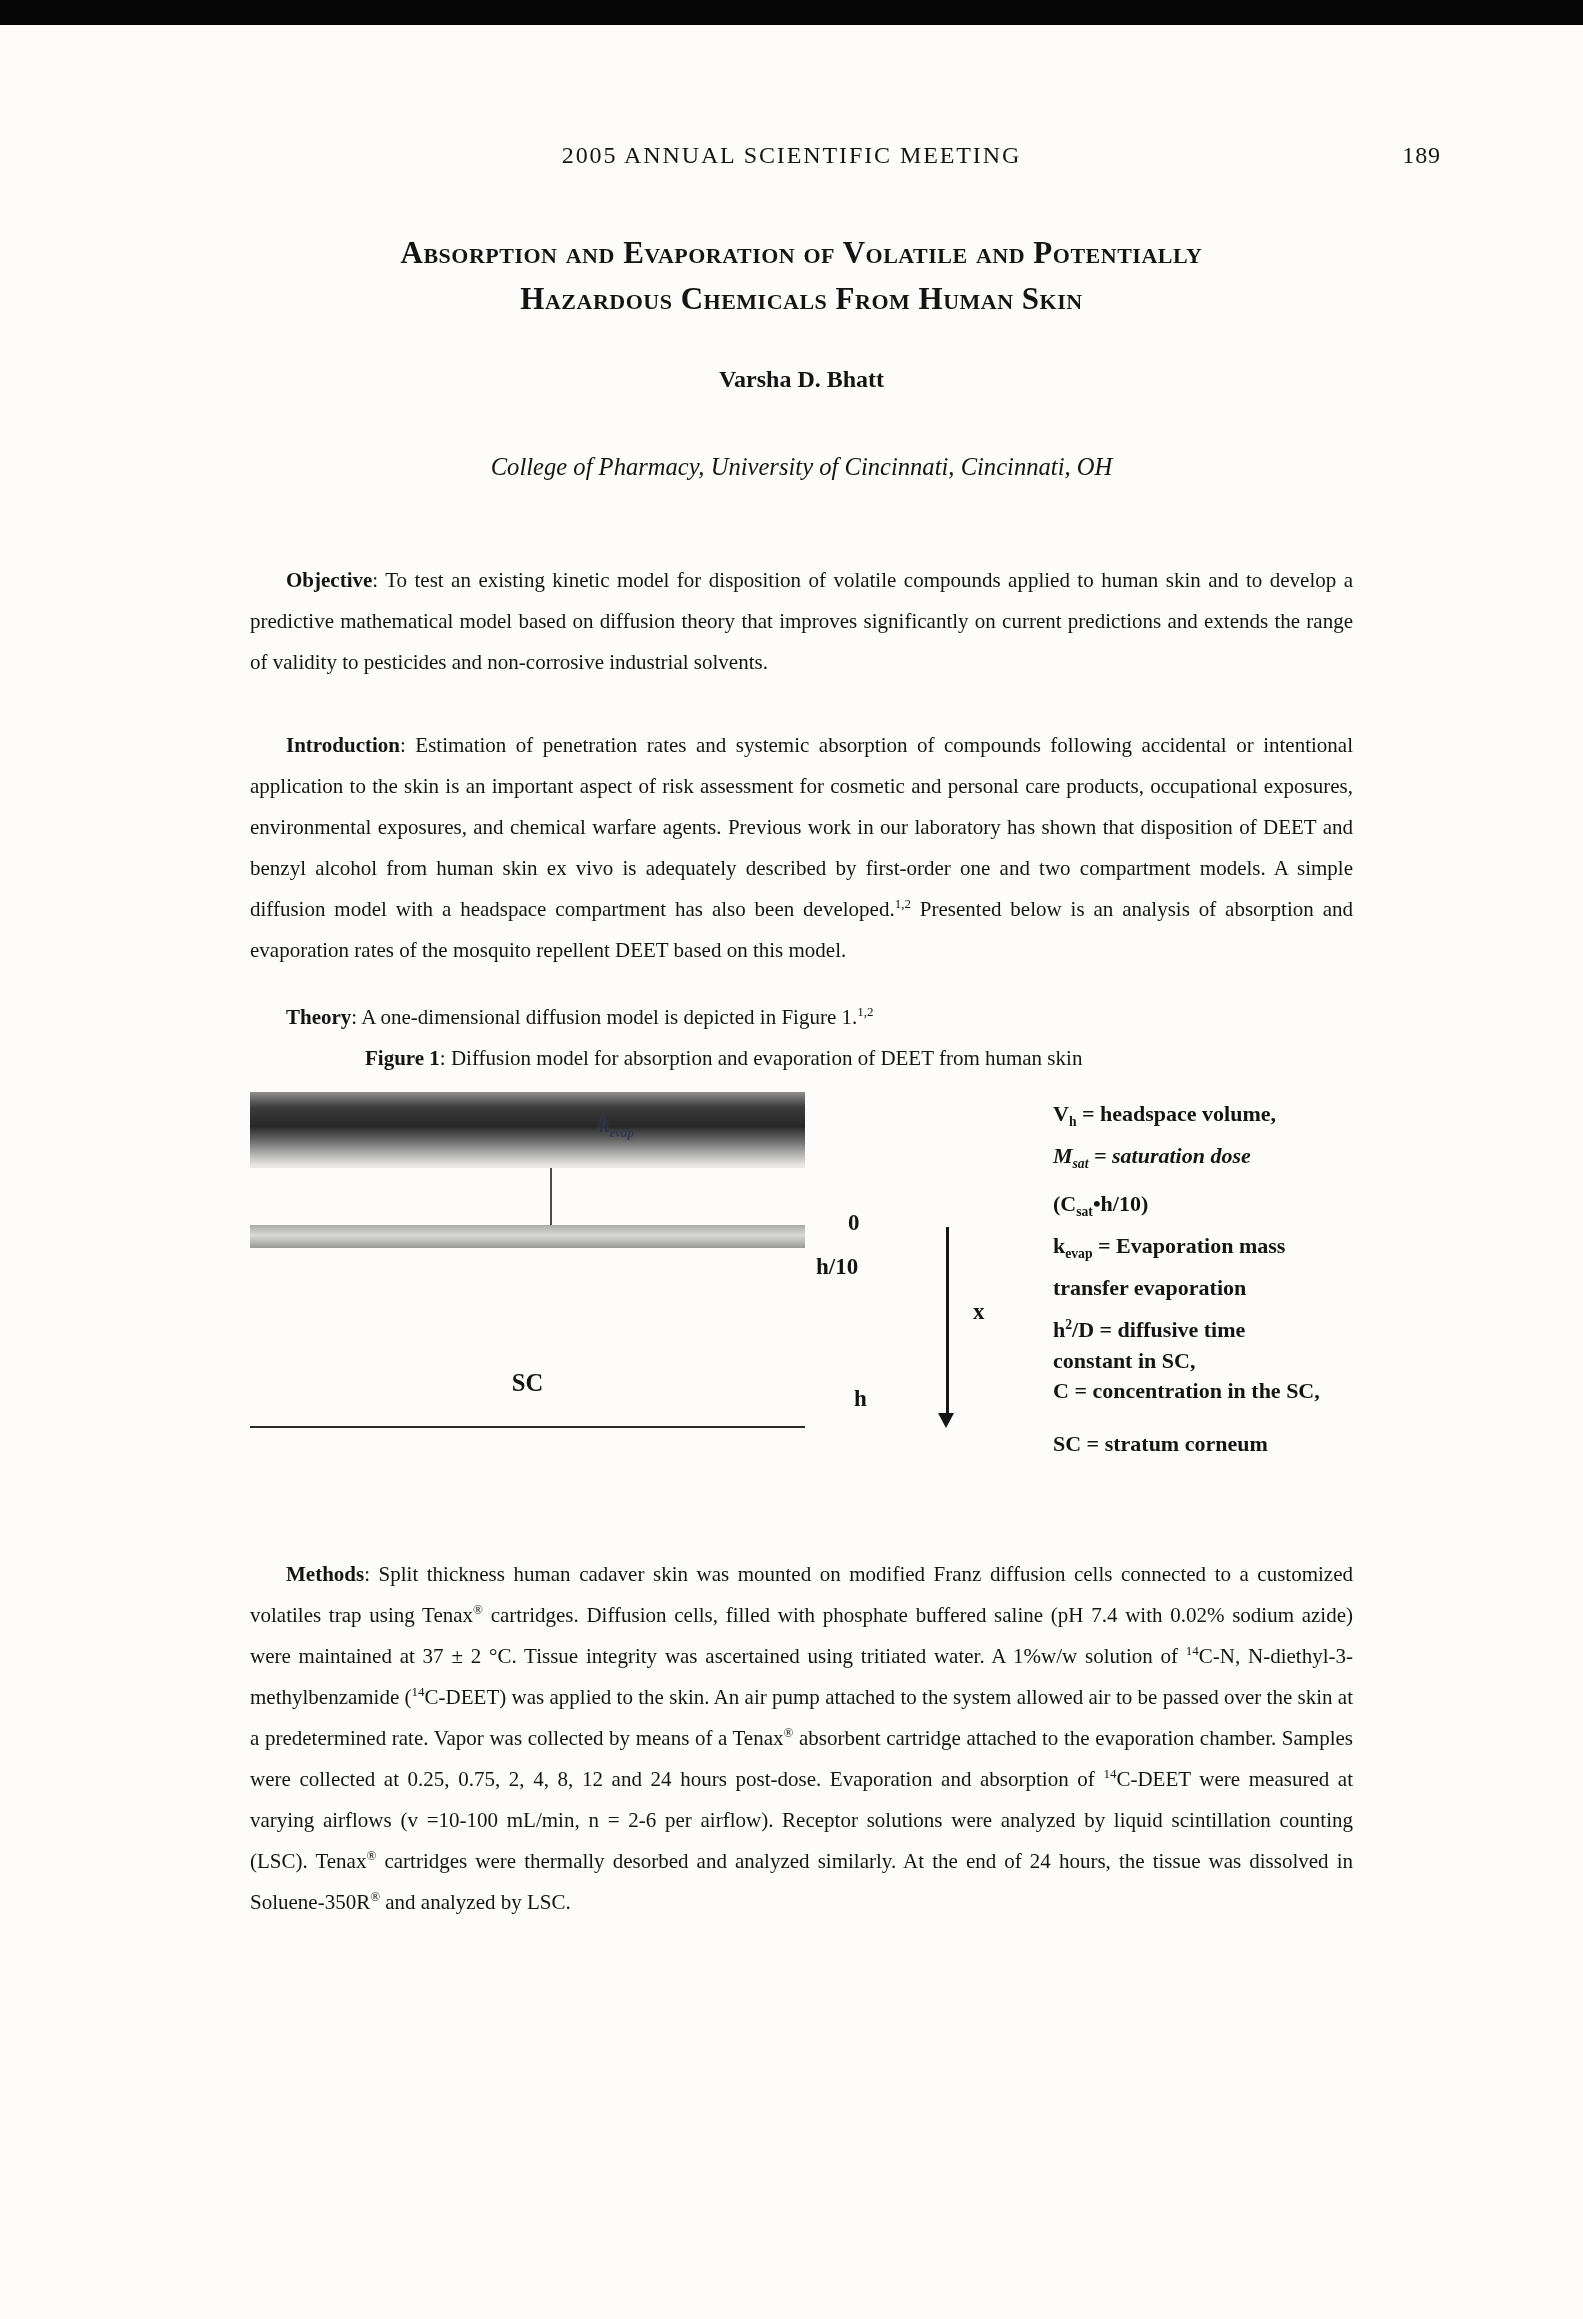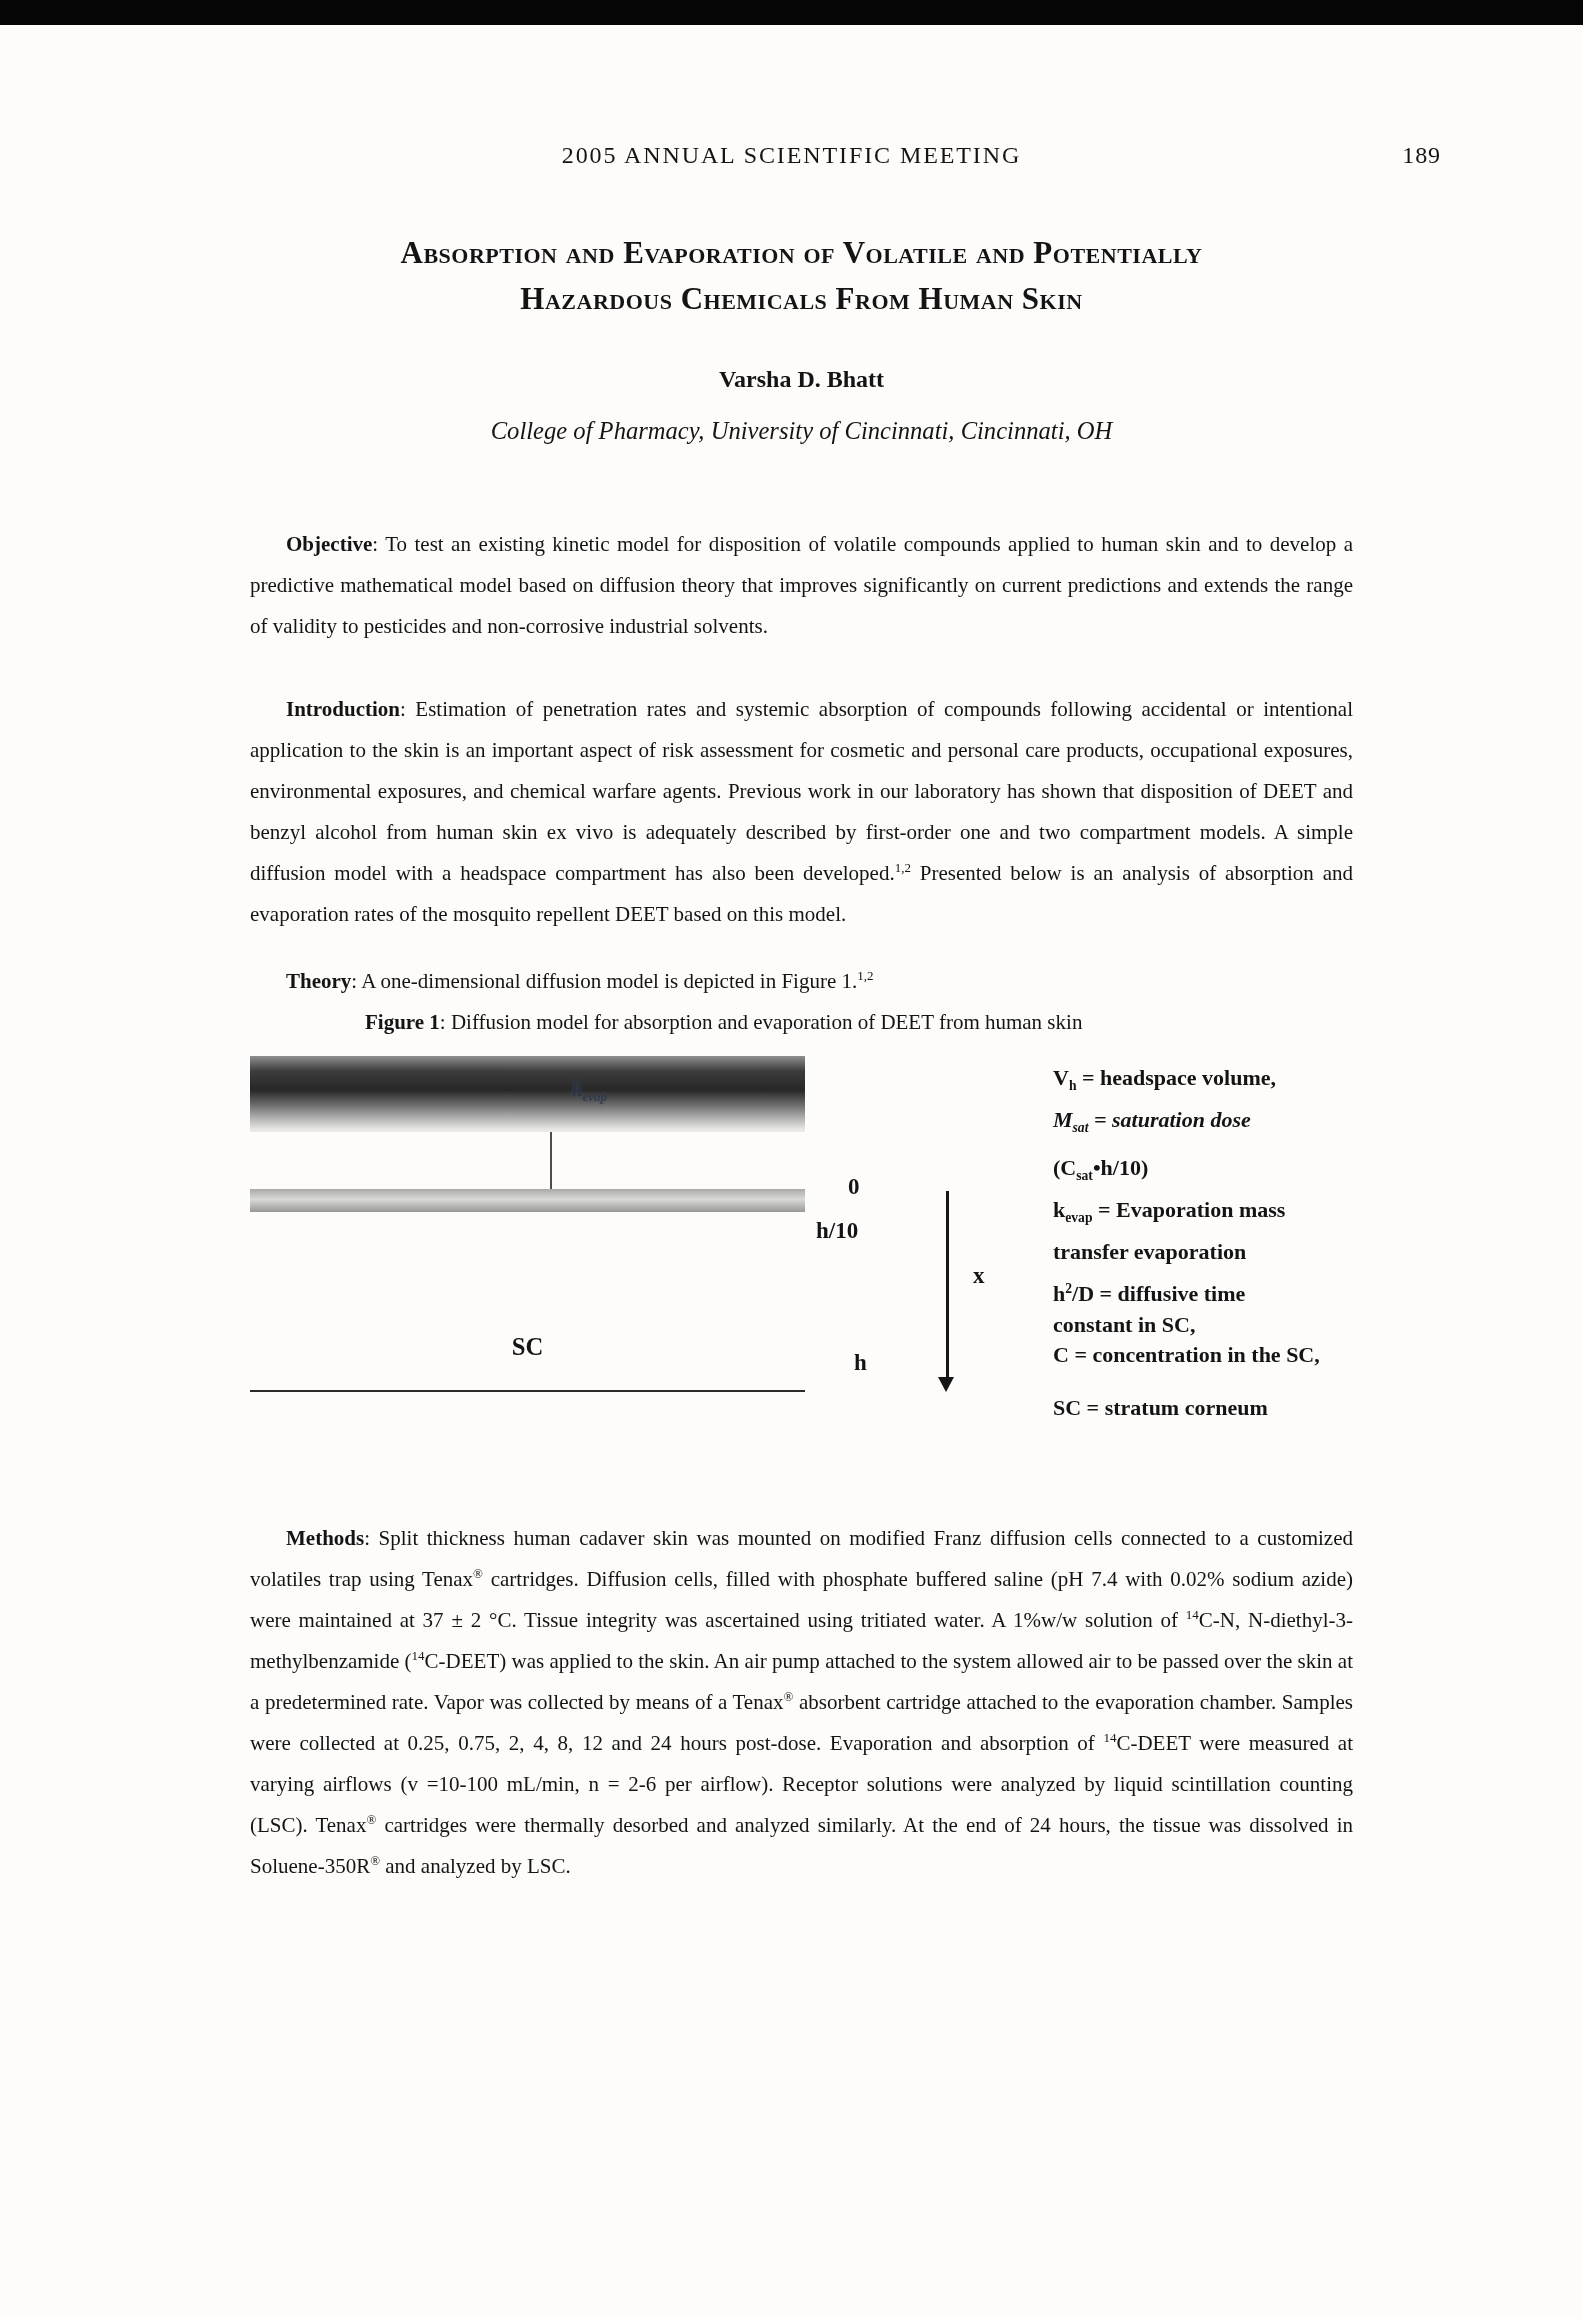--- a/index.html
+++ b/index.html
@@ -44,21 +44,21 @@
     letter-spacing:0.5px;
   }
   .article-title span{display:block;}
   .author{
     margin-top:44px;
     text-align:center;
     font-weight:bold;
     font-size:24px;
   }
   .affiliation{
-    margin-top:24px;
+    margin-top:60px;
     text-align:center;
     font-style:italic;
     font-size:24.6px;
   }
   .body-para{
     font-size:21px;
     line-height:41px;
     text-align:justify;
     text-indent:36px;
     margin:0;
@@ -79,21 +79,21 @@
   .figure{
     position:relative;
     height:380px;
     margin-top:7.6px;
   }
   .band-top{
     position:absolute;left:0;top:5.7px;width:555px;height:76px;
     background:linear-gradient(180deg,#8f8f8f 0%,#3c3c3c 20%,#272727 45%,#6f6f6f 65%,#b2b2b2 82%,#e9e8e5 97%);
   }
   .kevap-label{
-    position:absolute;left:322px;top:21px;
+    position:absolute;left:349px;top:21px;
     font-size:21px;font-style:italic;font-weight:bold;
     color:#2b3345;opacity:0.75;
     text-shadow:0 0 3.8px #44506b;
   }
   .connector-line{
     position:absolute;left:300px;top:81px;width:1.9px;height:57px;background:#4c4c4c;
   }
   .band-surface{
     position:absolute;left:0;top:138px;width:555px;height:23px;
     background:linear-gradient(180deg,#a9a9a9 0%,#d9d9d7 45%,#989898 100%);

